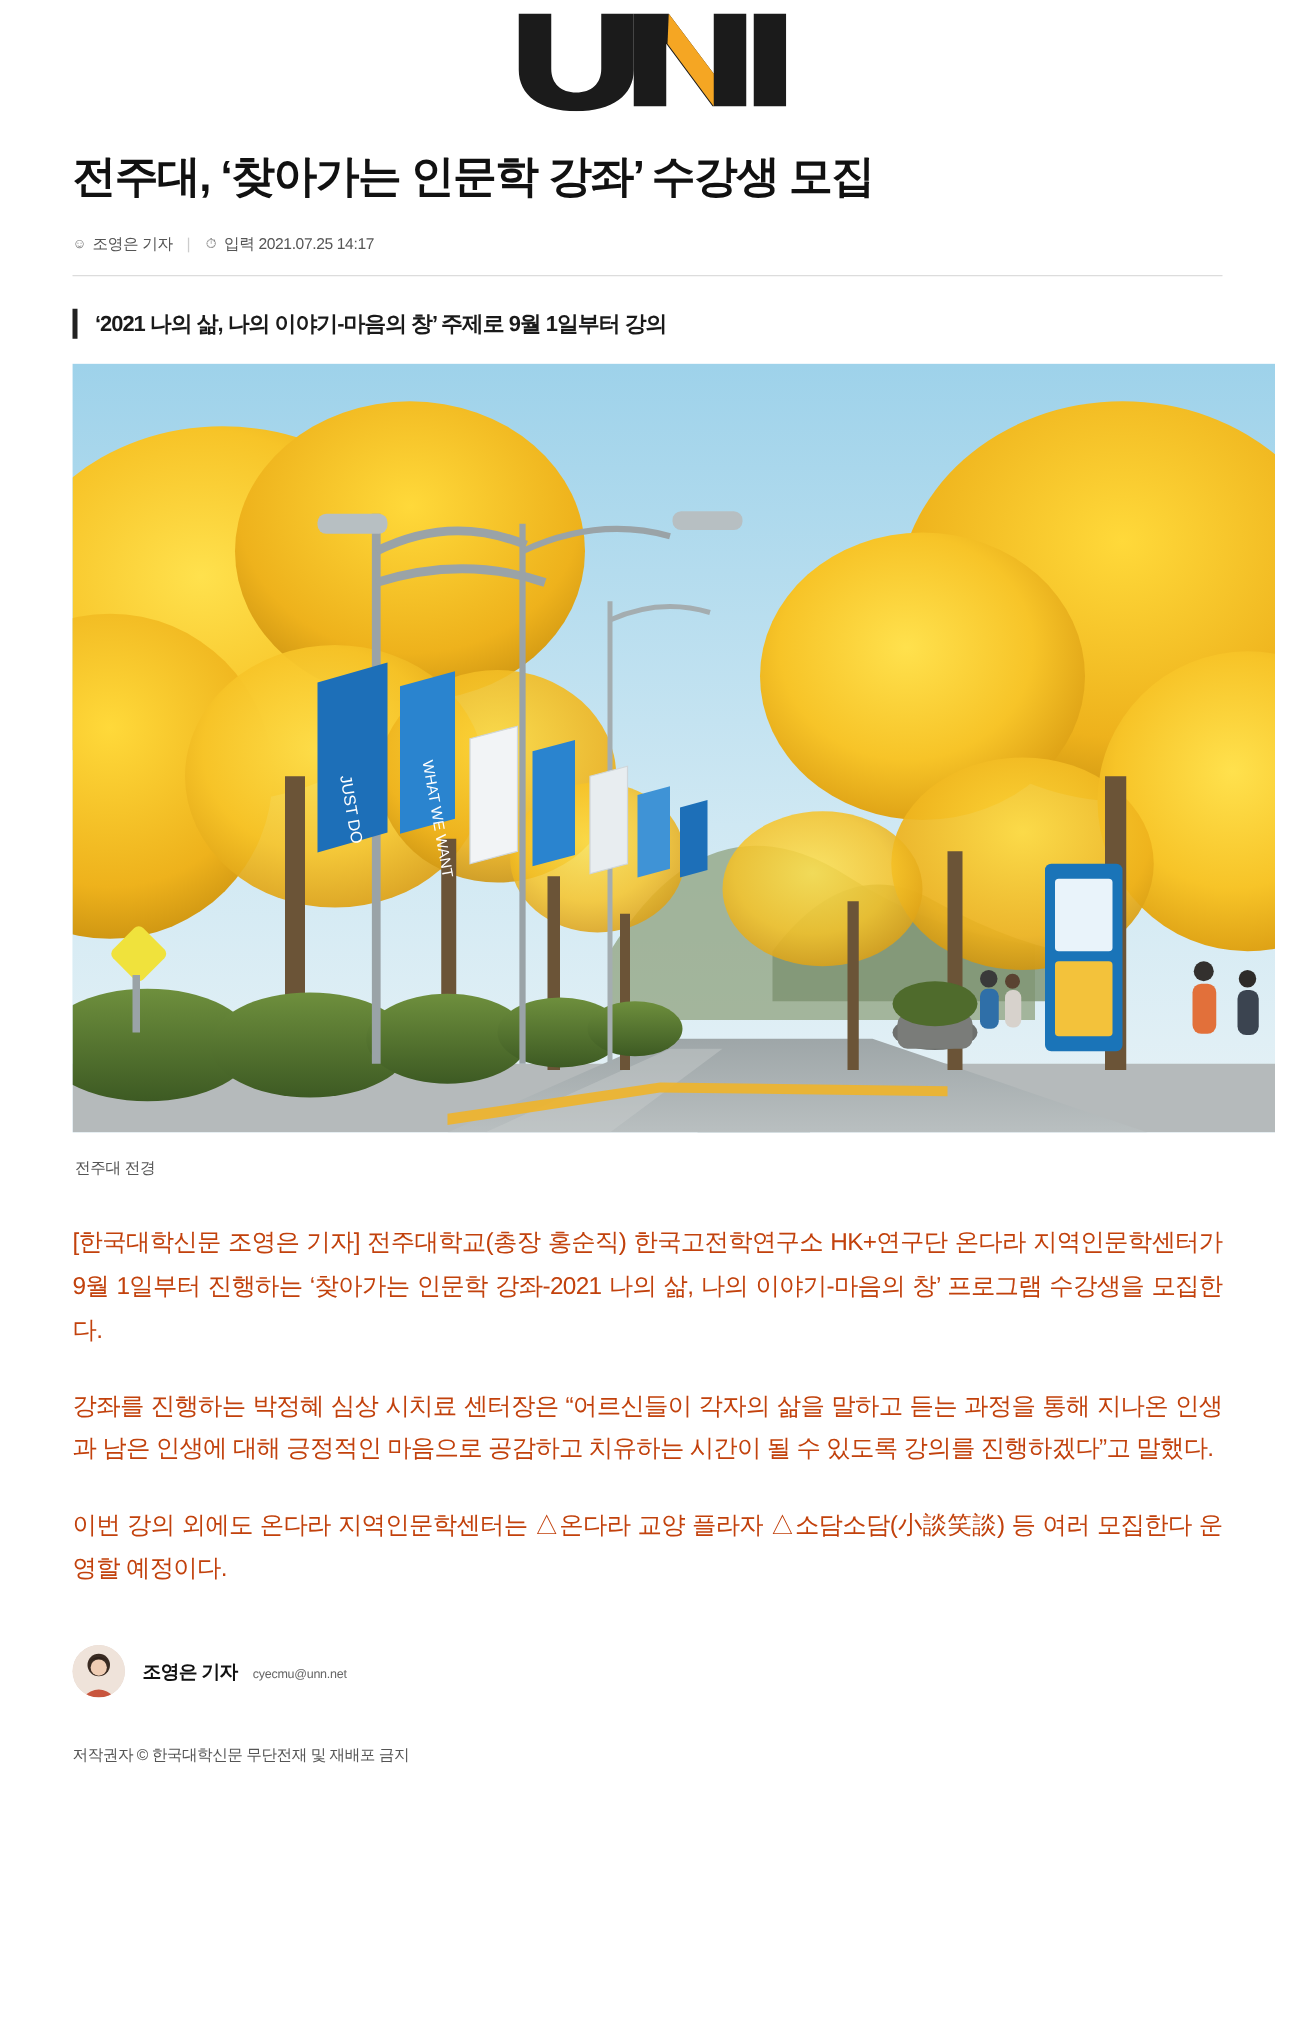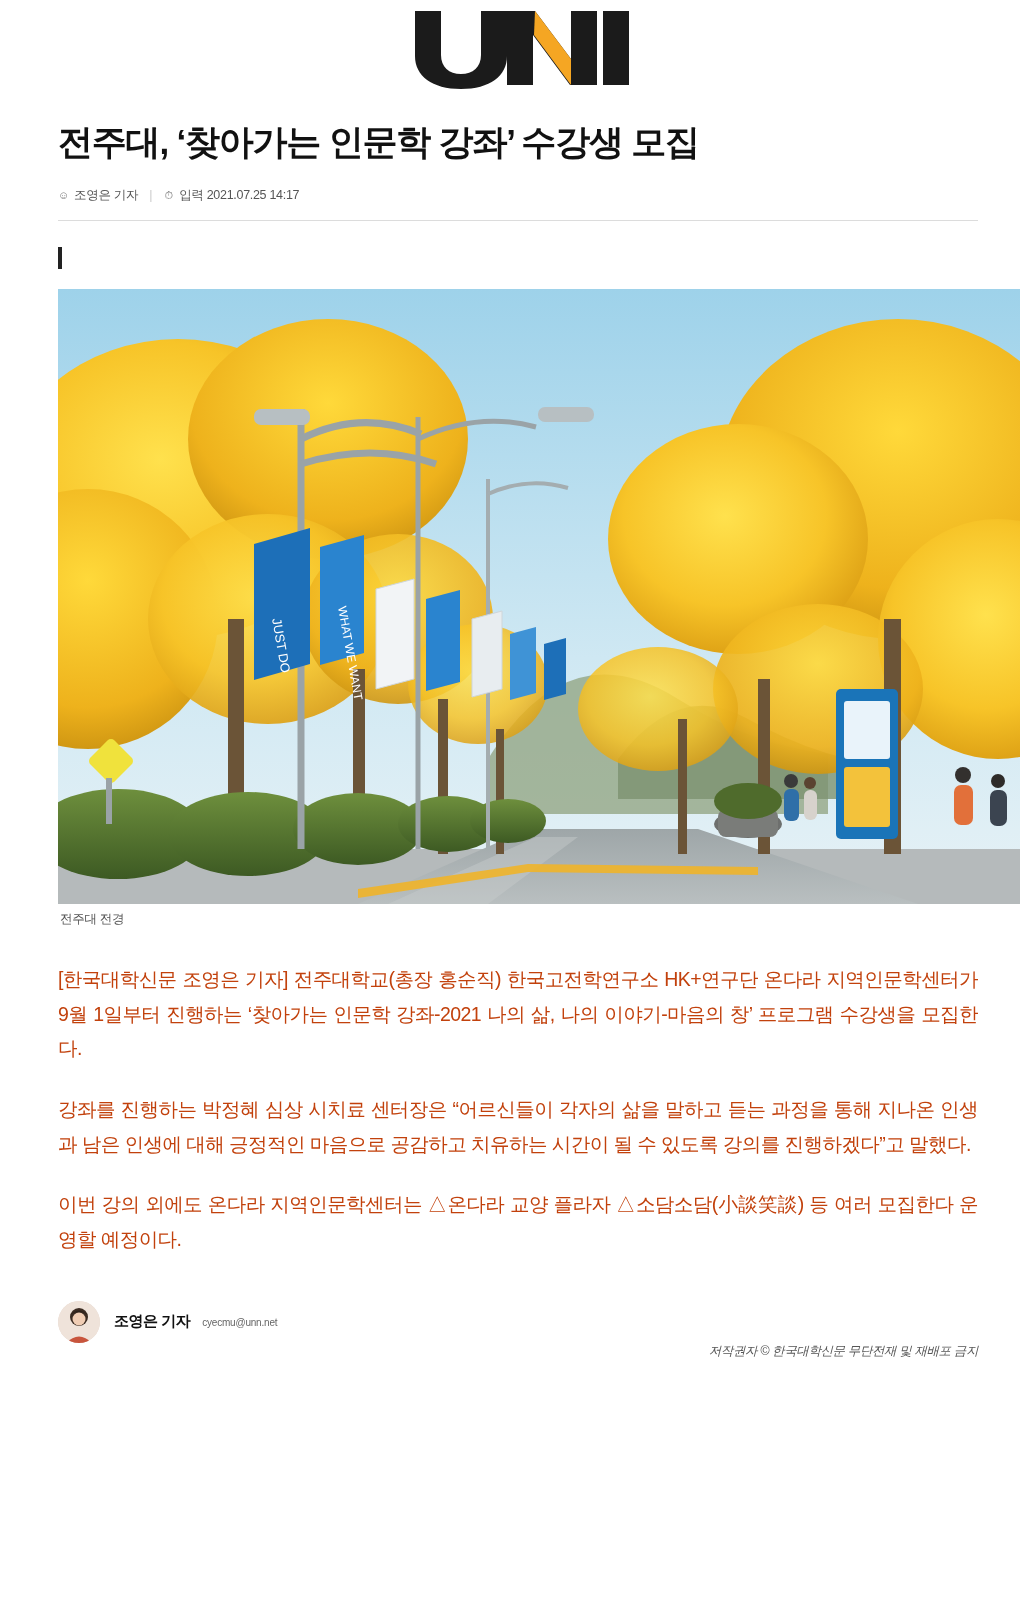--- a/index.html
+++ b/index.html
@@ -108,21 +108,21 @@
   .photo-frame {
     width: 962px;
     height: 615px;
     position: relative;
     overflow: hidden;
     background: linear-gradient(#bfe2f3, #dff0f7);
   }
   figcaption {
     font-size: 12.5px;
     color: #555;
-    padding: 7px 2px 0 2px;
+    padding: 20px 2px 0 2px;
     letter-spacing: -0.3px;
   }
 
   
   .photo-frame svg { display: block; }
 
   
   .article-body {
     margin-top: 34px;
   }
@@ -163,26 +163,25 @@
     color: #666;
     letter-spacing: -0.2px;
   }
   .author-text {
     display: flex;
     align-items: baseline;
     gap: 12px;
   }
 
   .copyright {
-    text-align: right;
     font-size: 12.5px;
     color: #555555;
     letter-spacing: -0.4px;
+    margin-top: 38px;
     padding-bottom: 22px;
-    font-style: italic;
   }
 </style>
 </head>
 <body>
 
 <div class="page">
 
   <header class="masthead">
     <a class="logo" href="#" aria-label="UNN">
       <svg width="222" height="82" viewBox="0 0 222 82">
@@ -208,20 +207,21 @@
     <span class="byline-item">
       <span class="mini-icon">⏱</span>
       <span>입력 2021.07.25 14:17</span>
     </span>
   </div>
 
   <hr class="rule">
 
   <div class="subhead-wrap">
     <div class="subhead-bar"></div>
+    <div class="subhead">‘2021 나의 삶, 나의 이야기-마음의 창’ 주제로 9월 1일부터 강의</div>
   </div>
 
   <figure class="photo">
     <div class="photo-frame">
       <svg width="962" height="615" viewBox="0 0 962 615">
         <defs>
           <linearGradient id="sky" x1="0" y1="0" x2="0" y2="1">
             <stop offset="0%" stop-color="#9ed2ea"></stop>
             <stop offset="60%" stop-color="#cfe8f3"></stop>
             <stop offset="100%" stop-color="#e7f2f6"></stop>

